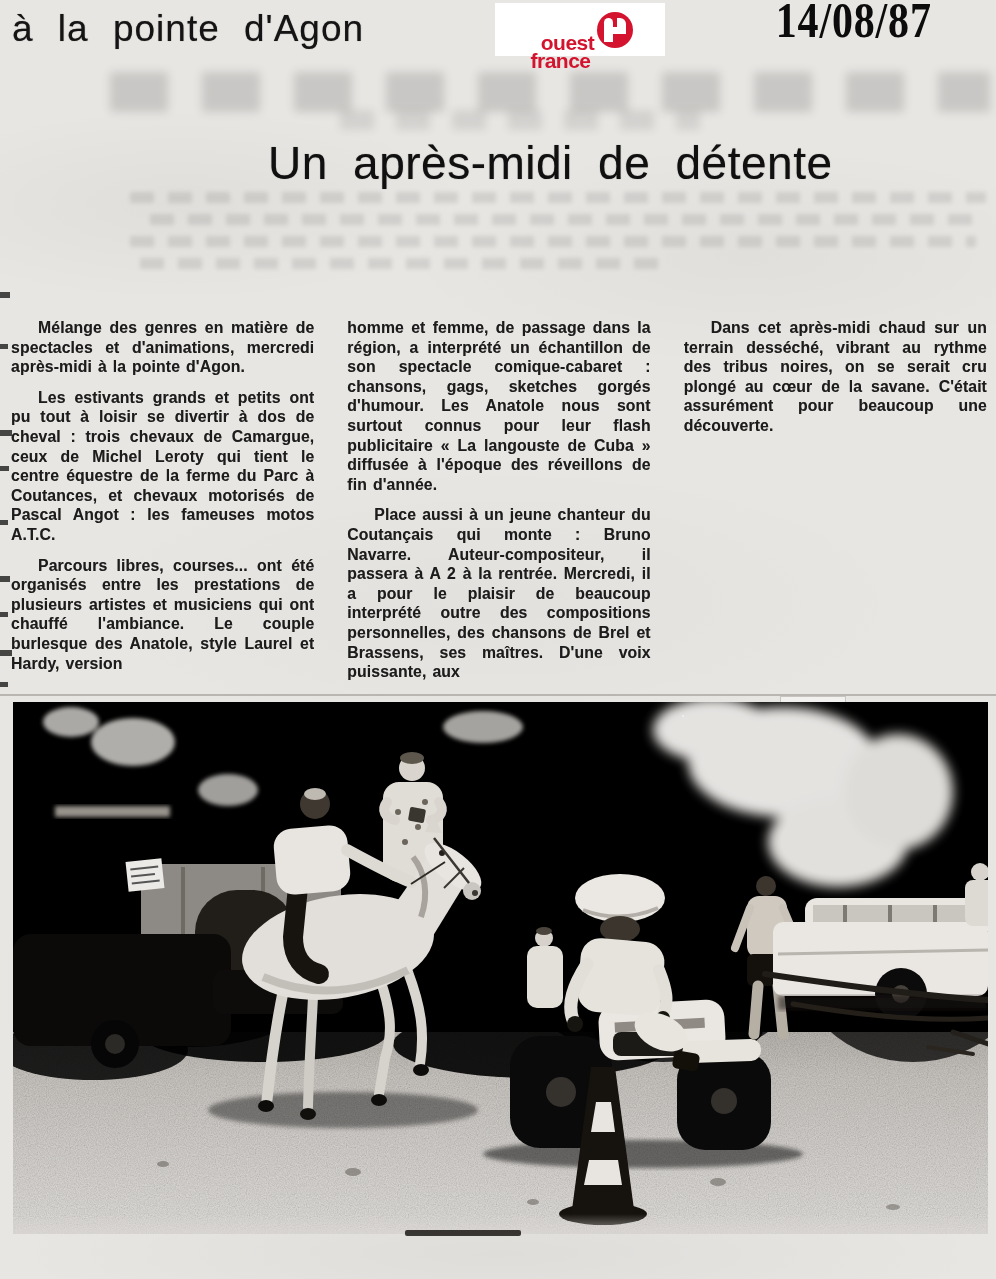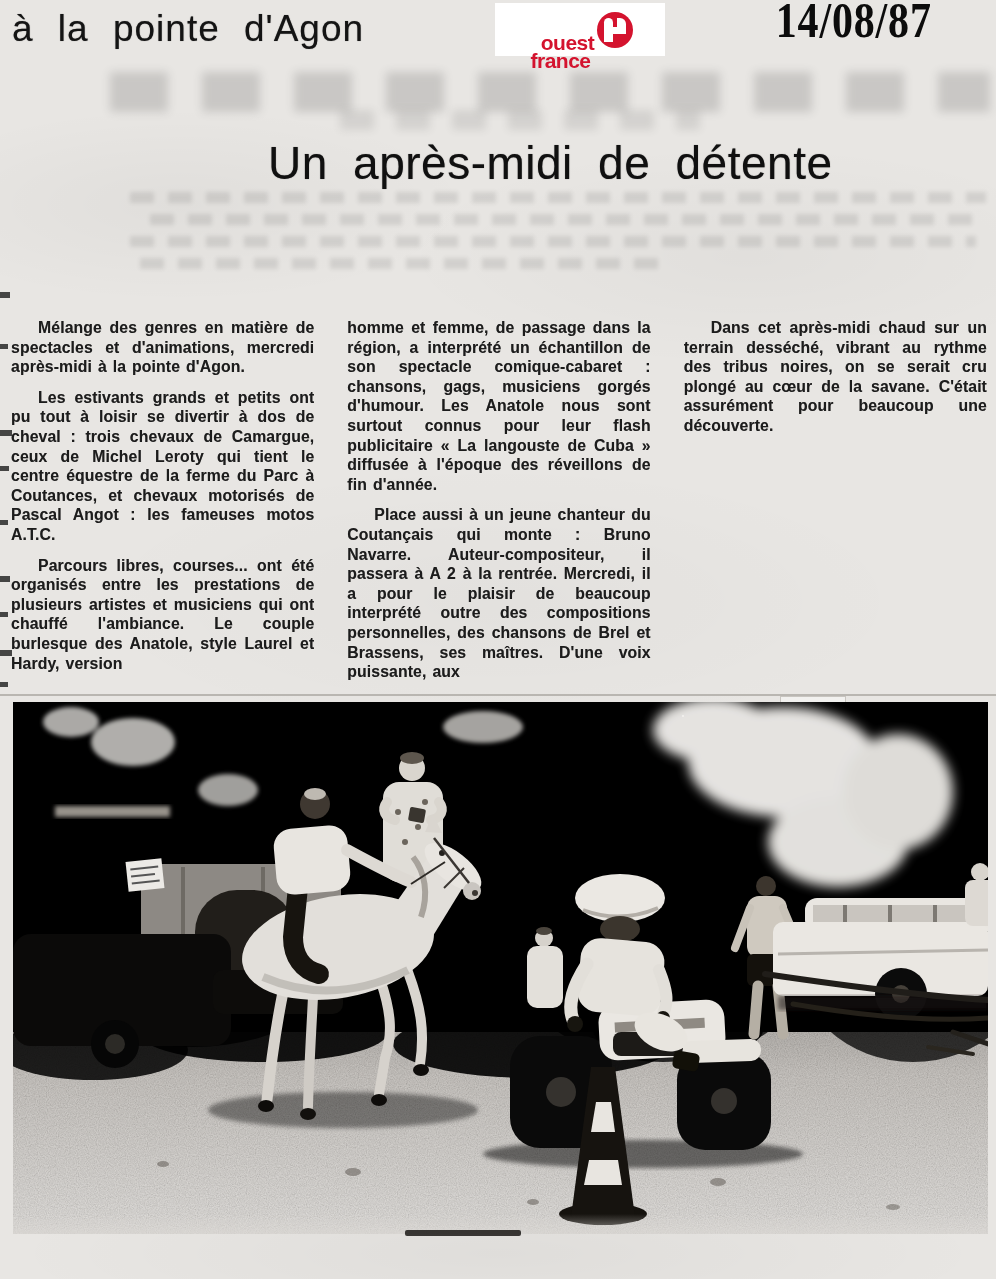--- a/index.html
+++ b/index.html
@@ -128,21 +128,21 @@
 
   <div class="headline">Un après-midi de détente</div>
 
   <div class="columns">
     <div class="col">
       <p class="indent">Mélange des genres en matière de spectacles et d'animations, mercredi après-midi à la pointe d'Agon.</p>
       <p class="indent">Les estivants grands et petits ont pu tout à loisir se divertir à dos de cheval : trois chevaux de Camargue, ceux de Michel Leroty qui tient le centre équestre de la ferme du Parc à Coutances, et chevaux motorisés de Pascal Angot : les fameuses motos A.T.C.</p>
       <p class="indent">Parcours libres, courses... ont été organisés entre les prestations de plusieurs artistes et musiciens qui ont chauffé l'ambiance. Le couple burlesque des Anatole, style Laurel et Hardy, version</p>
     </div>
     <div class="col">
-      <p>homme et femme, de passage dans la région, a interprété un échantillon de son spectacle comique-cabaret : chansons, gags, musiciens gorgés d'humour. Les Anatole nous sont surtout connus pour leur flash publicitaire « La langouste de Cuba » diffusée à l'époque des réveillons de fin d'année.</p>
+      <p>homme et femme, de passage dans la région, a interprété un échantillon de son spectacle comique-cabaret : chansons, gags, sketches gorgés d'humour. Les Anatole nous sont surtout connus pour leur flash publicitaire « La langouste de Cuba » diffusée à l'époque des réveillons de fin d'année.</p>
       <p class="indent">Place aussi à un jeune chanteur du Coutançais qui monte : Bruno Navarre. Auteur-compositeur, il passera à A 2 à la rentrée. Mercredi, il a pour le plaisir de beaucoup interprété outre des compositions personnelles, des chansons de Brel et Brassens, ses maîtres. D'une voix puissante, aux</p>
     </div>
     <div class="col">
       <p class="indent">Dans cet après-midi chaud sur un terrain desséché, vibrant au rythme des tribus noires, on se serait cru plongé au cœur de la savane. C'était assurément pour beaucoup une découverte.</p>
     </div>
   </div>
 
   <div class="rule"></div>
   <div class="rule-chip"></div>
 

